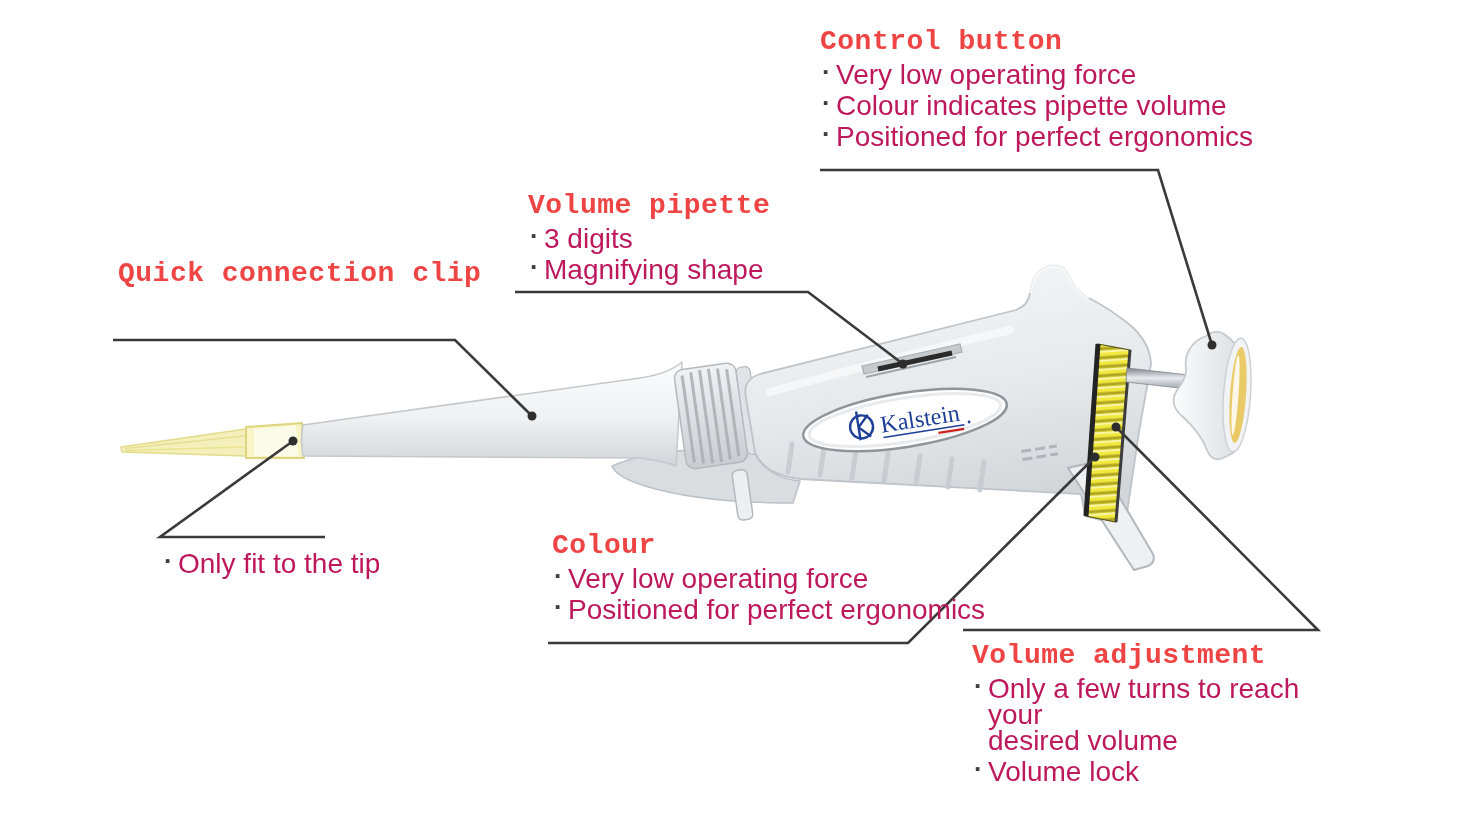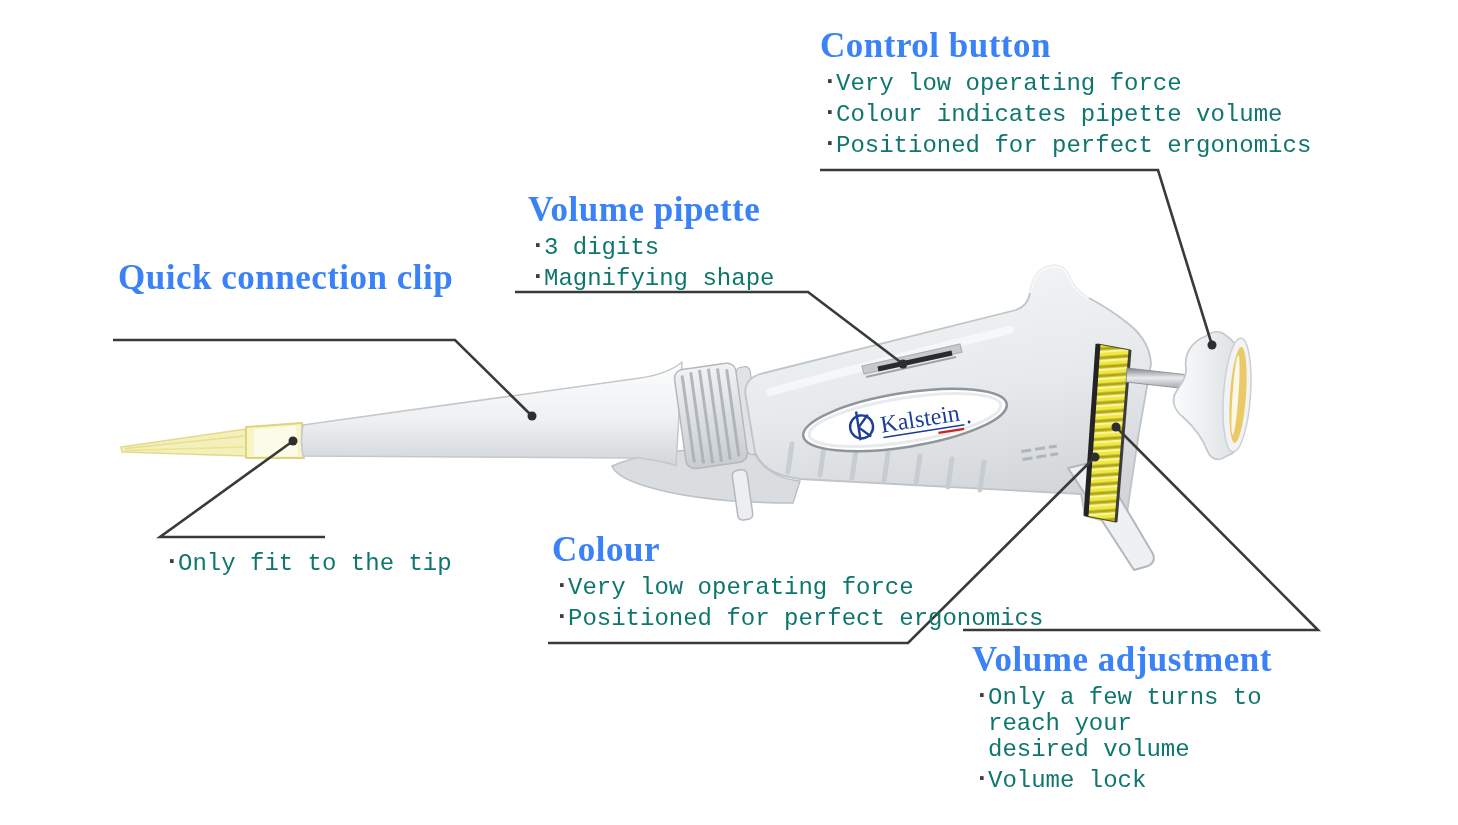--- a/index.html
+++ b/index.html
@@ -6,36 +6,35 @@
   .stage{
     position:relative;
     width:1458px;height:825px;
     background:#ffffff;
     overflow:hidden;
     font-family:"Liberation Sans", sans-serif;
   }
   .svg-layer{position:absolute;left:0;top:0;width:1458px;height:825px;}
   .callout{position:absolute;color:#3a3633;}
   .callout-title{
-    font-family:Liberation Serif, serif;
+    font-family:Liberation Mono, monospace;
     font-weight:bold;
-    font-size:35px;
+    font-size:28px;
     letter-spacing:.5px;
-    color:#3b82f6;
+    color:#ef4444;
     white-space:nowrap;
   }
   .bullet{
     position:relative;
-    font-size:24px;
+    font-size:28px;
     line-height:26px;
-    color:#0f766e;
+    color:#be185d;
     padding-left:16px;
     margin-top:5px;
     white-space:pre-line;
-    font-family:Liberation Mono, monospace;
   }
   .bullet::before{
     content:"\00B7";
     position:absolute;
     left:2px;top:-3px;
     font-size:26px;
     font-weight:bold;
     color:#413d3a;
   }
   .c-control{left:820px;top:26px;}

